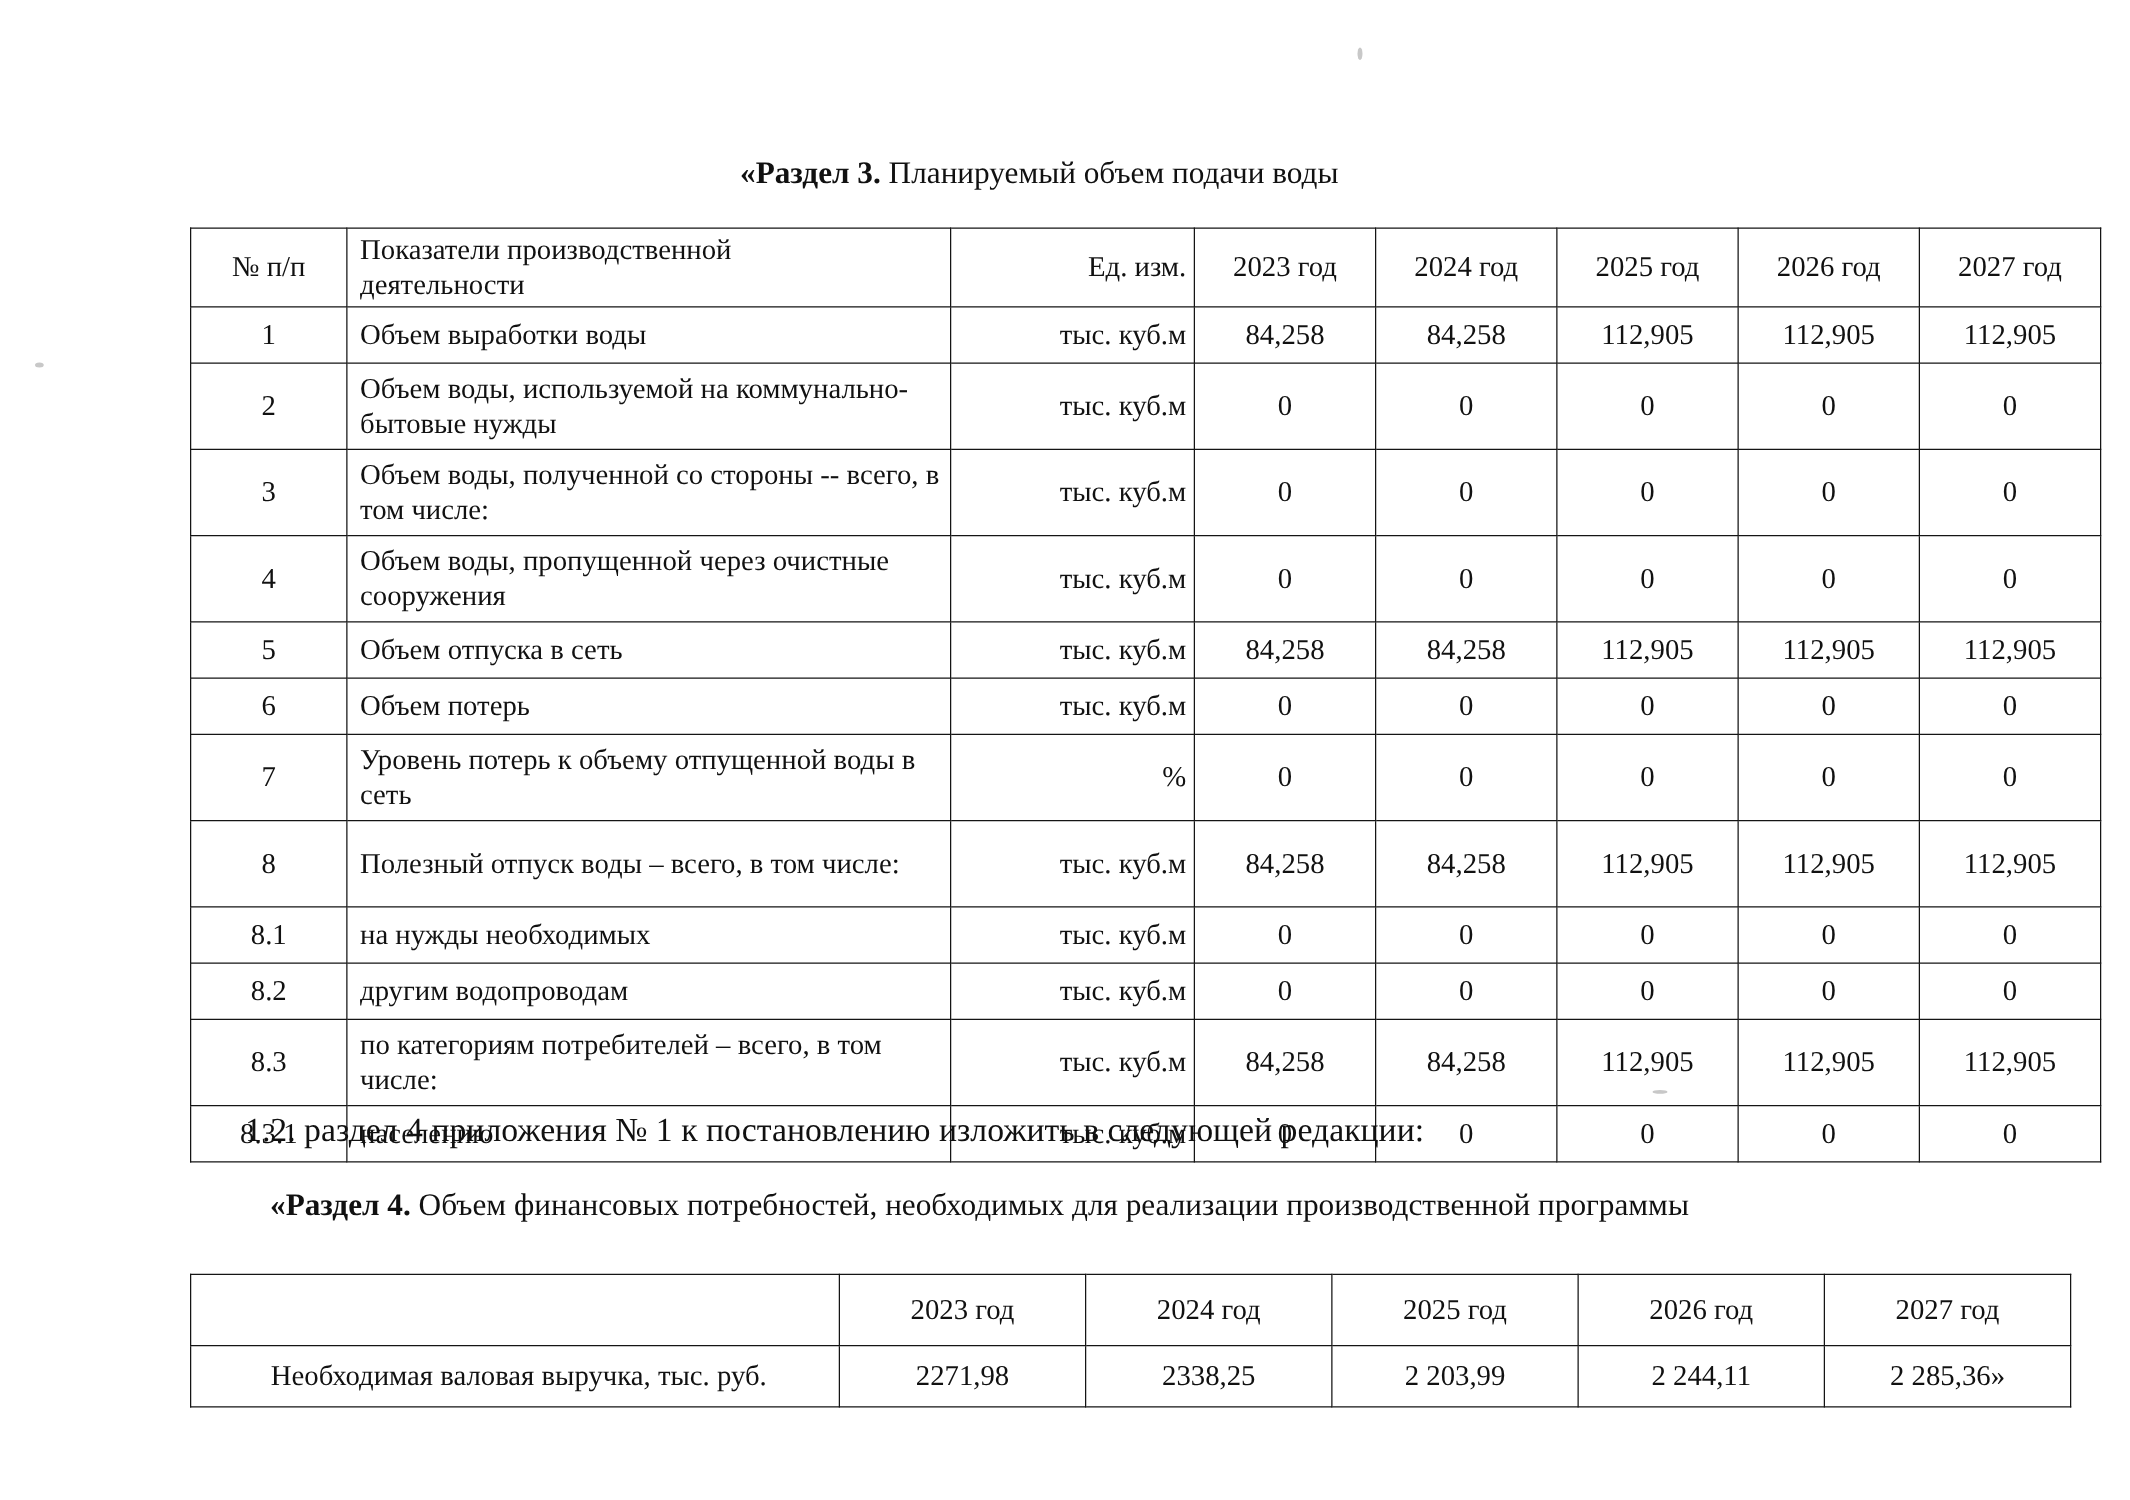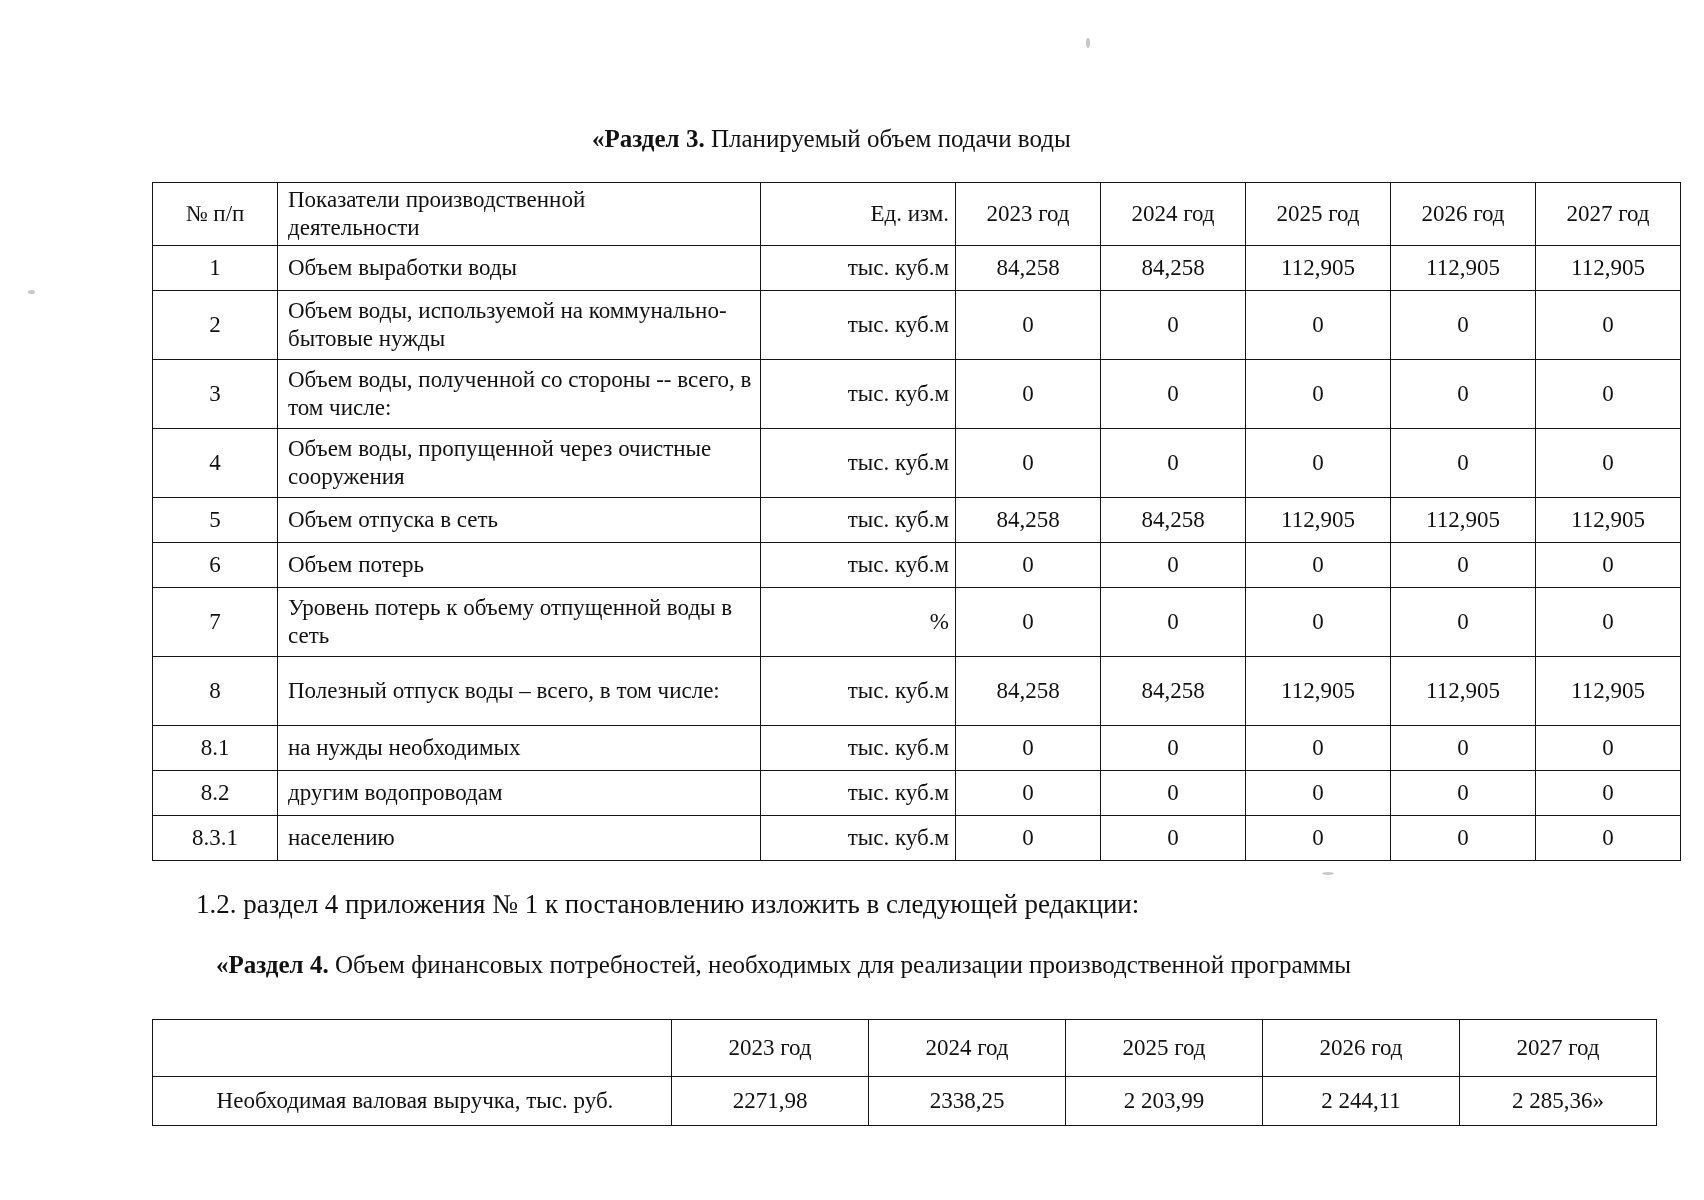--- a/index.html
+++ b/index.html
@@ -219,20 +219,30 @@
           <tr>
             <td class="c-num">8.2</td>
             <td class="c-ind">другим водопроводам</td>
             <td class="c-unit">тыс. куб.м</td>
             <td class="c-year">0</td>
             <td class="c-year">0</td>
             <td class="c-year">0</td>
             <td class="c-year">0</td>
             <td class="c-year">0</td>
           </tr>
+          <tr class="tall">
+            <td class="c-num">8.3</td>
+            <td class="c-ind">по категориям потребителей – всего, в том числе:</td>
+            <td class="c-unit">тыс. куб.м</td>
+            <td class="c-year">84,258</td>
+            <td class="c-year">84,258</td>
+            <td class="c-year">112,905</td>
+            <td class="c-year">112,905</td>
+            <td class="c-year">112,905</td>
+          </tr>
           <tr>
             <td class="c-num">8.3.1</td>
             <td class="c-ind">населению</td>
             <td class="c-unit">тыс. куб.м</td>
             <td class="c-year">0</td>
             <td class="c-year">0</td>
             <td class="c-year">0</td>
             <td class="c-year">0</td>
             <td class="c-year">0</td>
           </tr>

